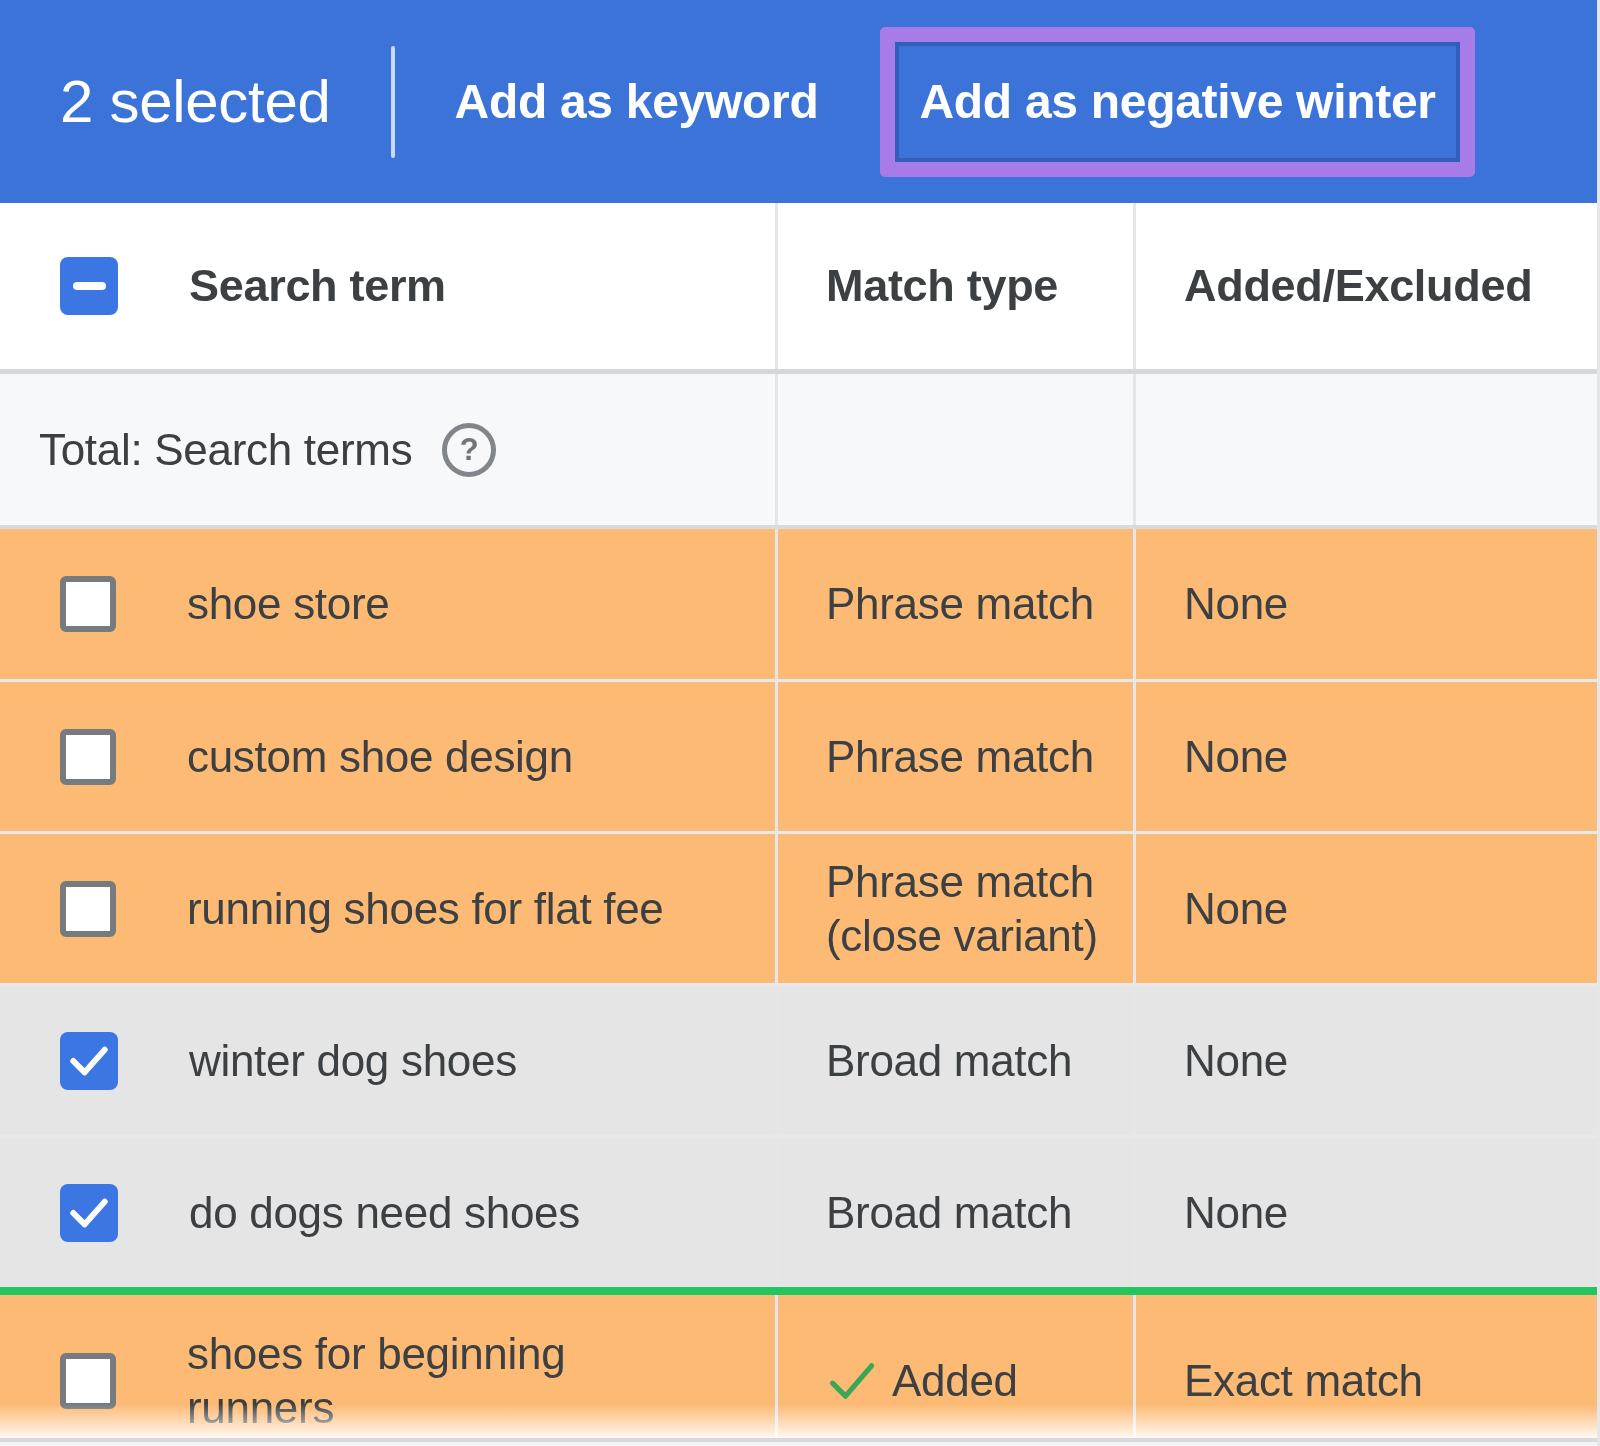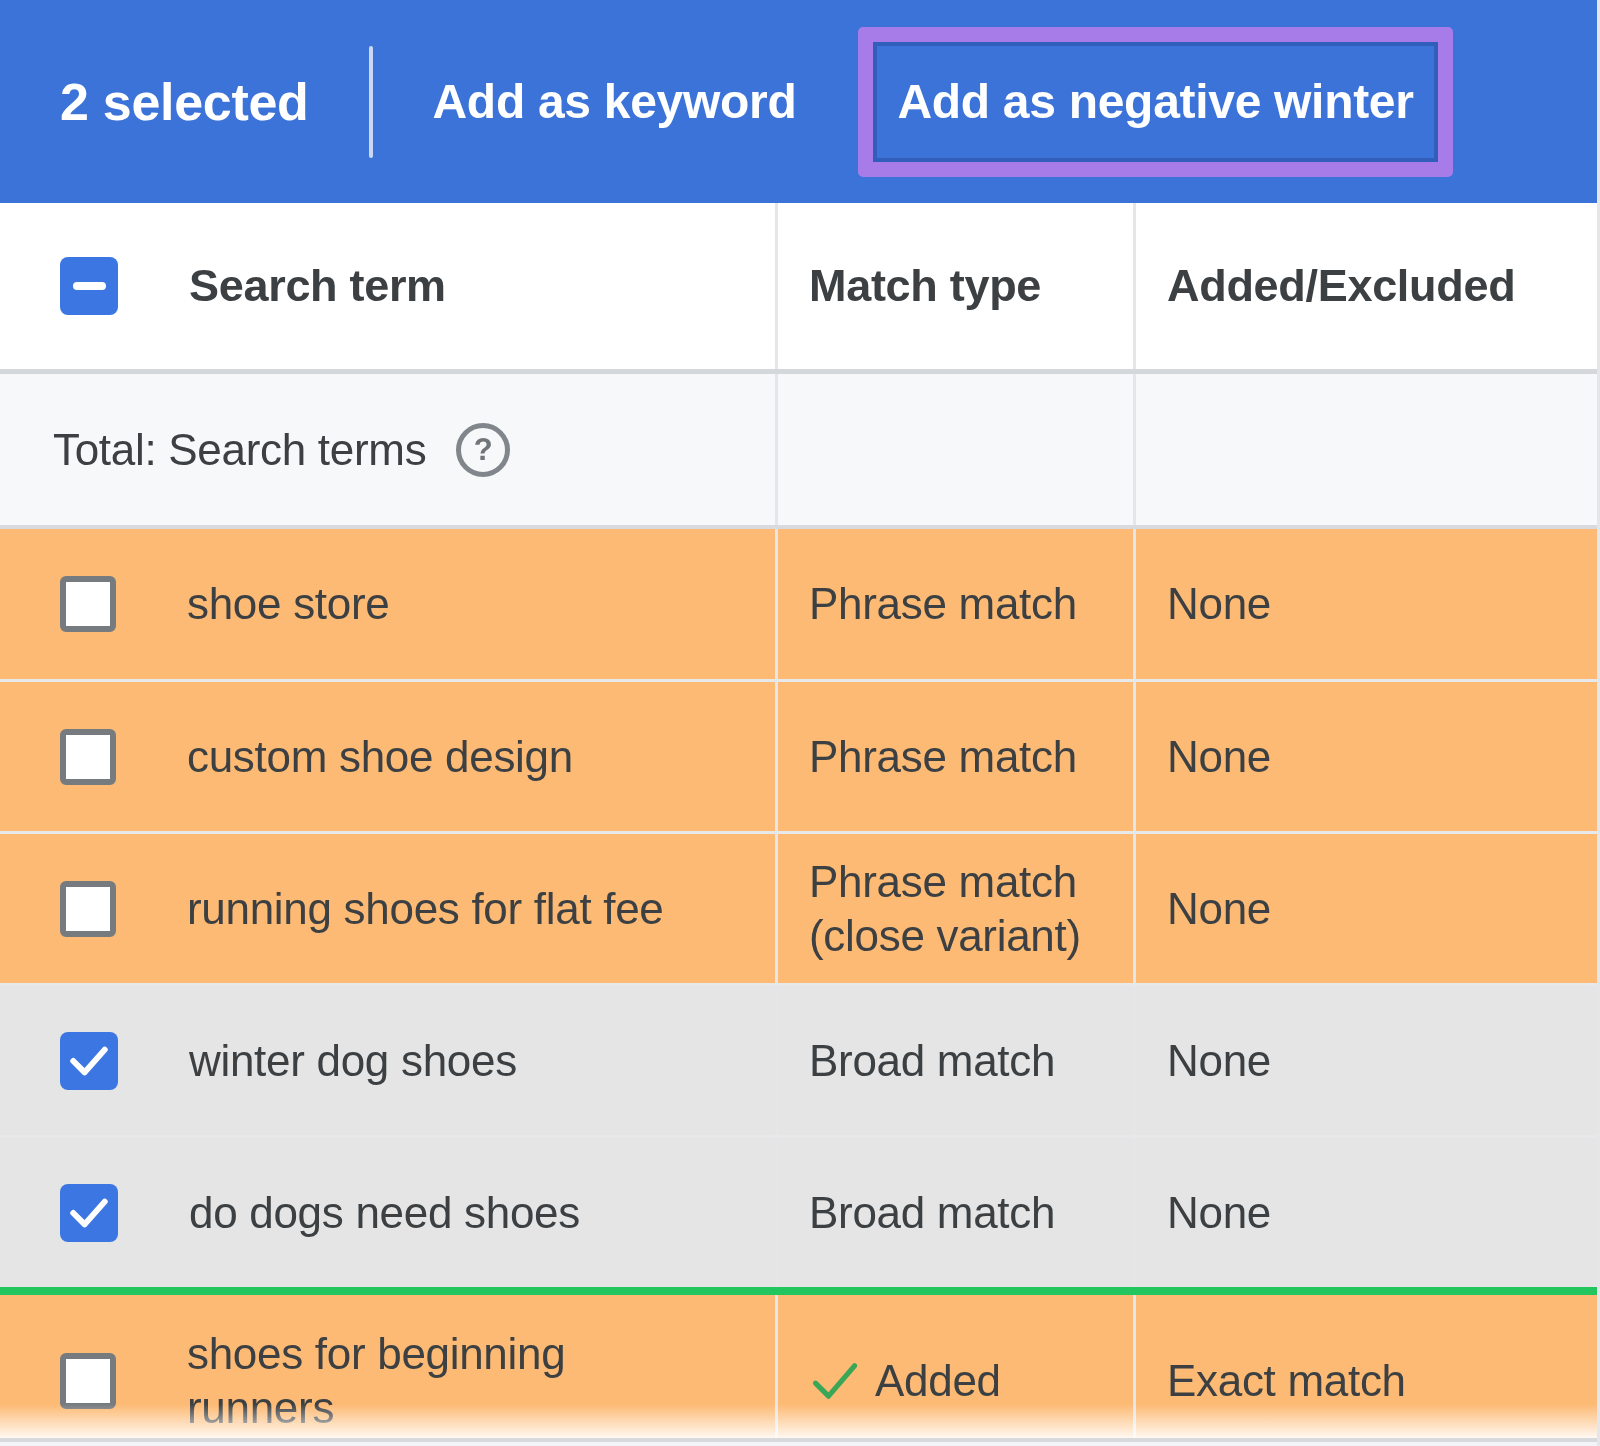--- a/index.html
+++ b/index.html
@@ -9,52 +9,52 @@
     color:#3c4043;letter-spacing:-0.3px;
   }
   .app{position:relative;width:1600px;height:1446px;overflow:hidden;background:#fff;
        border-right:3px solid #e4e6e9;box-sizing:border-box;}
 
   
   .toolbar{
     height:203px;background:#3c73d9;display:flex;align-items:center;
     padding-left:60px;box-sizing:border-box;color:#fff;
   }
-  .toolbar .count{font-size:52px;font-weight:700;}
+  .toolbar .count{font-size:60px;font-weight:400;}
   .toolbar .vdivider{width:4px;height:112px;background:rgba(255,255,255,0.72);
     margin:0 60px;border-radius:2px;}
   .toolbar .tool-btn{
     background:none;border:none;color:#fff;font-family:inherit;
     font-size:48px;font-weight:600;letter-spacing:-0.3px;padding:0;cursor:pointer;
   }
   .highlight-box{
     margin-left:62px;height:150px;box-sizing:border-box;
     border:15px solid #a87ce8;border-radius:5px;
     display:flex;align-items:center;padding:0 24px;
     box-shadow:inset 0 0 0 4px rgba(25,48,120,0.30);
   }
 
   
   .grid-row{display:grid;grid-template-columns:775px 358px 1fr;box-sizing:border-box;}
   .cell{display:flex;align-items:center;box-sizing:border-box;min-width:0;}
-  .cell.c2,.cell.c3{border-left:3px solid #e4e6e9;padding-left:31px;}
+  .cell.c2,.cell.c3{border-left:3px solid #e4e6e9;padding-left:48px;}
   .cell.c1{padding-left:60px;}
   .cell{font-size:44px;line-height:54px;}
 
   
   .header-row{height:166px;}
   .header-row .cell{font-weight:600;font-size:45px;}
   .header-label{margin-left:71px;}
 
   
   .total-row{
     height:160px;background:#f7f8f9;
     border-top:5px solid #d5d8db;border-bottom:4px solid #d8dadd;
   }
-  .total-row .cell.c1{padding-left:53px;}
+  .total-row .cell.c1{padding-left:39px;}
   .help-icon{
     width:54px;height:54px;border:5px solid #80868b;border-radius:50%;
     box-sizing:border-box;display:flex;align-items:center;justify-content:center;
     font-size:31px;font-weight:700;color:#70757a;margin-left:30px;cursor:pointer;
     letter-spacing:0;
   }
 
   
   .row{height:152px;background:#fdba74;}
   .row:first-child{height:150px;}

